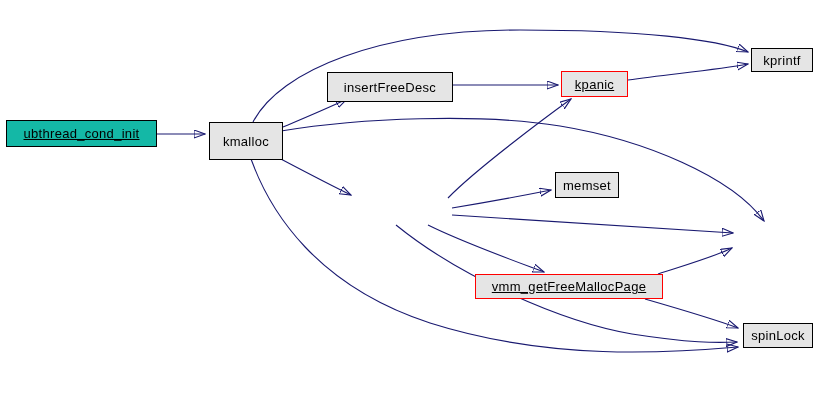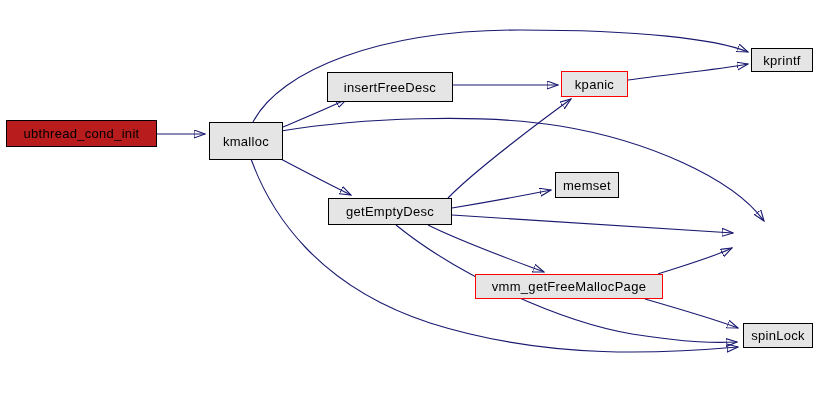--- a/index.html
+++ b/index.html
@@ -35,26 +35,28 @@
     color: #000000;
     font-size: 13px;
     display: flex;
     align-items: center;
     justify-content: center;
     white-space: nowrap;
     cursor: pointer;
     letter-spacing: 0.3px;
   }
   .node.root {
-    background: #b91c1c;
+    background: #14b8a6;
     border-width: 1px;
     cursor: default;
+    text-decoration: underline;
   }
   .node.red {
     border-color: #ff0000;
+    text-decoration: underline;
   }
 </style>
 </head>
 <body>
 
 <div class="graph">
 
   <svg class="edges" viewBox="0 0 837 407" xmlns="http://www.w3.org/2000/svg">
     <defs>
       <marker id="arrow" markerWidth="12" markerHeight="10" refX="11" refY="4.5" orient="auto" markerUnits="userSpaceOnUse">
@@ -82,21 +84,20 @@
   <div class="node root" style="left:6px;   top:120px; width:151px; height:27px">ubthread_cond_init</div>
 
   <div class="node" style="left:209px; top:122px; width:74px;  height:38px">kmalloc</div>
 
   <div class="node" style="left:327px; top:72px;  width:126px; height:30px">insertFreeDesc</div>
 
   <div class="node red" style="left:561px; top:71px;  width:67px;  height:26px">kpanic</div>
 
   <div class="node" style="left:751px; top:48px;  width:62px;  height:24px">kprintf</div>
 
-  <div class="node" style="left:328px; top:198px; width:124px; height:27px">getEmptyDesc</div>
 
   <div class="node" style="left:555px; top:172px; width:64px;  height:26px">memset</div>
 
 
   <div class="node red" style="left:475px; top:274px; width:188px; height:25px">vmm_getFreeMallocPage</div>
 
   <div class="node" style="left:743px; top:323px; width:70px;  height:25px">spinLock</div>
 
 </div>
 

